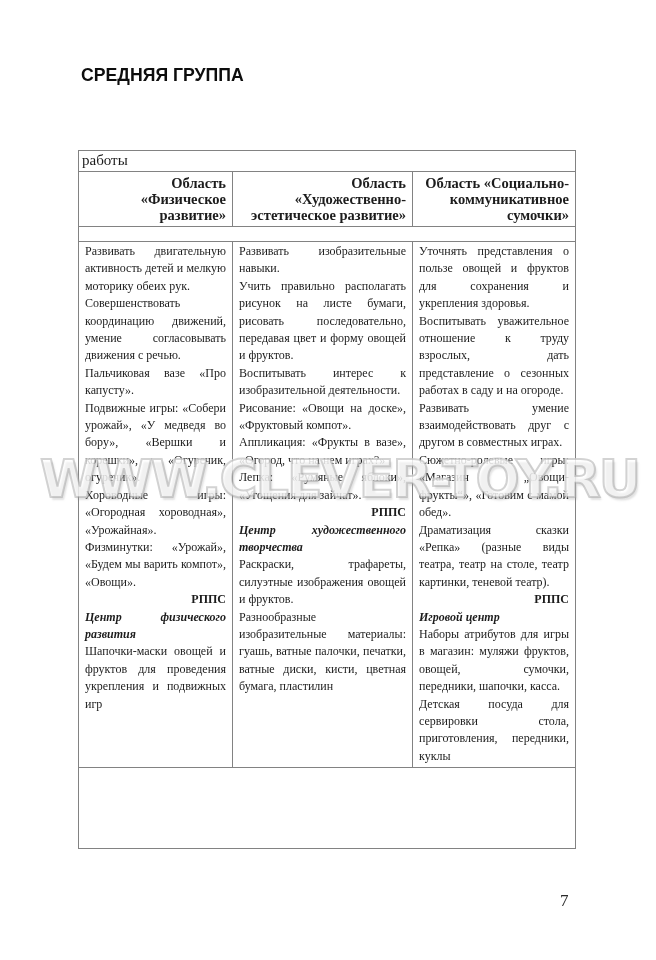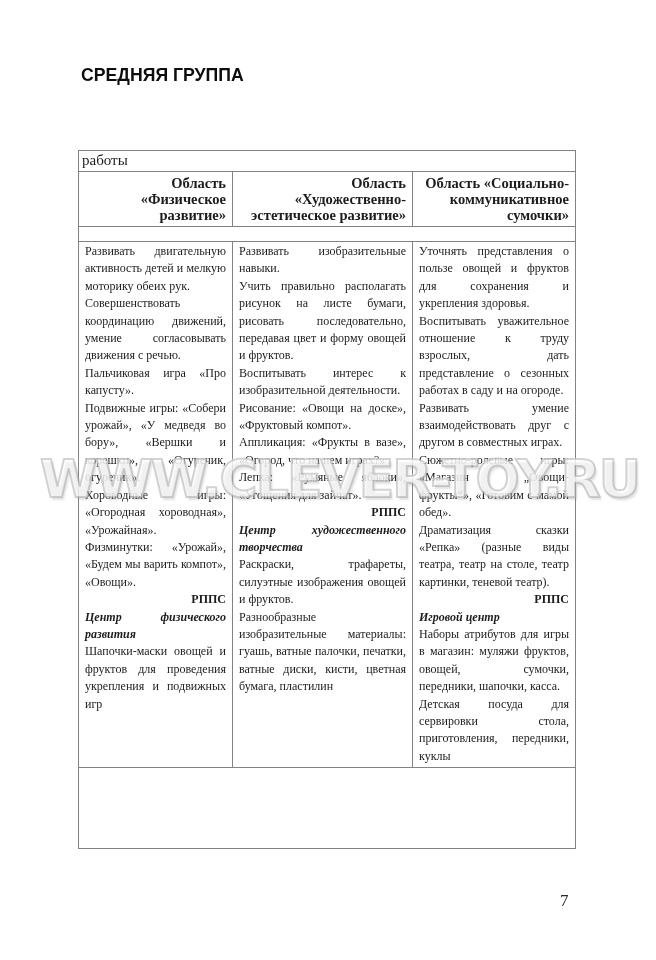--- a/index.html
+++ b/index.html
@@ -91,21 +91,21 @@
         <td class="cell-header">Область «Художественно-эстетическое развитие»</td>
         <td class="cell-header">Область «Социально-коммуникативное сумочки»</td>
       </tr>
       <tr>
         <td colspan="3" class="cell-spacer"></td>
       </tr>
       <tr>
         <td class="cell-body">
           <p class="para">Развивать двигательную активность детей и мелкую моторику обеих рук.</p>
           <p class="para">Совершенствовать координацию движений, умение согласовывать движения с речью.</p>
-          <p class="para">Пальчиковая игра «Про капусту».</p>
+          <p class="para">Пальчиковая вазе «Про капусту».</p>
           <p class="para">Подвижные игры: «Собери урожай», «У медведя во бору», «Вершки и корешки», «Огуречик, огуречик».</p>
           <p class="para">Хороводные игры: «Огородная хороводная», «Урожайная».</p>
           <p class="para">Физминутки: «Урожай», «Будем мы варить компот», «Овощи».</p>
           <p class="para bold">РППС</p>
           <p class="para bold-italic">Центр физического развития</p>
           <p class="para">Шапочки-маски овощей и фруктов для проведения укрепления и подвижных игр</p>
         </td>
         <td class="cell-body">
           <p class="para">Развивать изобразительные навыки.</p>
           <p class="para">Учить правильно располагать рисунок на листе бумаги, рисовать последовательно, передавая цвет и форму овощей и фруктов.</p>

